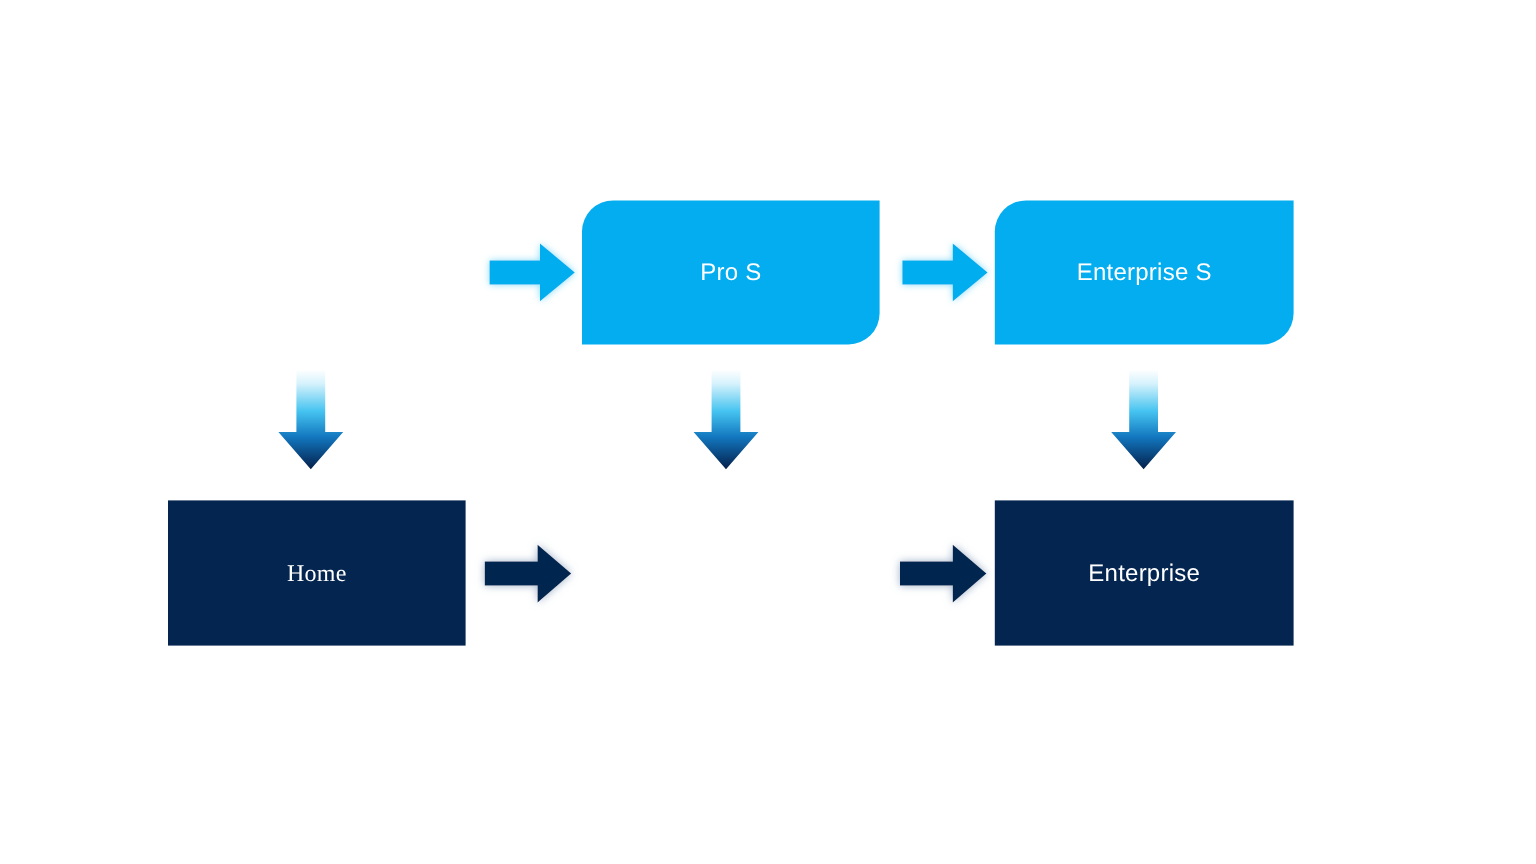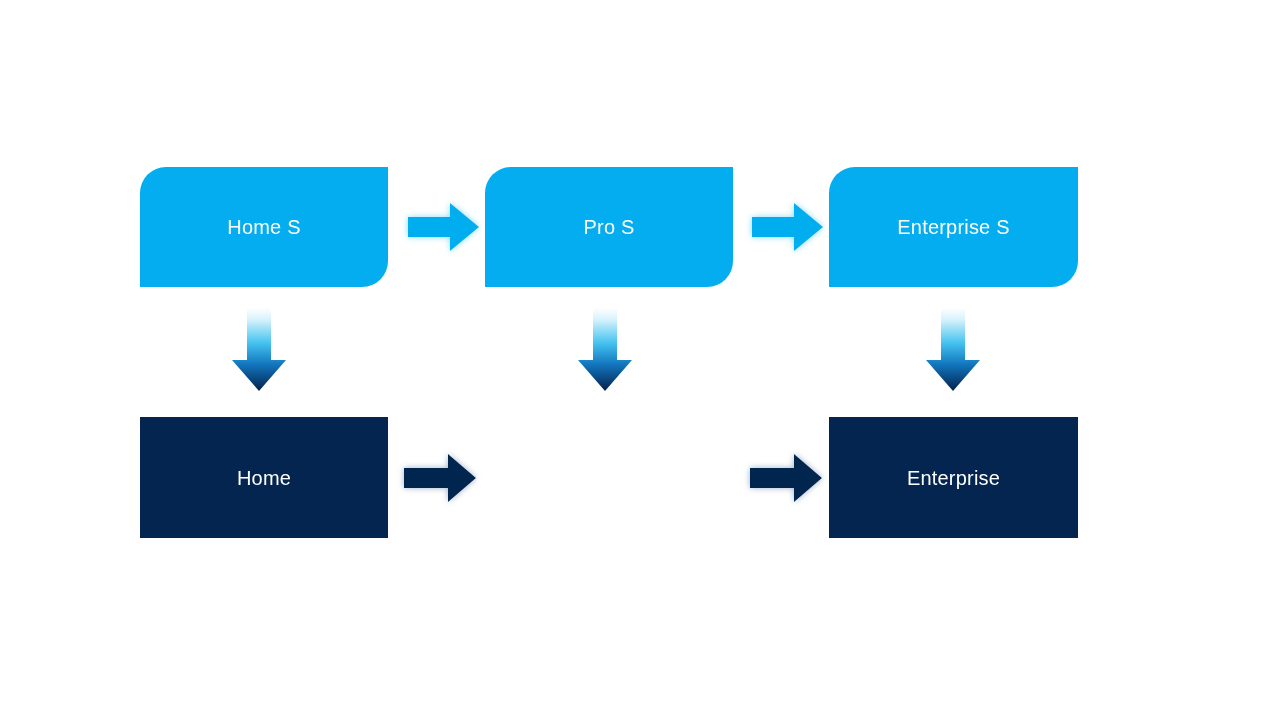--- a/index.html
+++ b/index.html
@@ -69,23 +69,20 @@
     width: 56px;
     height: 84px;
   }
   .v-arrow svg { display: block; width: 100%; height: 100%; overflow: visible; }
 </style>
 </head>
 <body>
 
 <div id="canvas">
 
-  <div class="node node-service" style="left:140px; top:167px; width:248px; height:120px;">
-    <span>Home S</span>
-  </div>
 
   <div class="node node-service" style="left:485px; top:167px; width:248px; height:120px;">
     <span>Pro S</span>
   </div>
 
   <div class="node node-service" style="left:829px; top:167px; width:249px; height:120px;">
     <span>Enterprise S</span>
   </div>
 
   <div class="h-arrow" style="left:408px; top:201px;">
@@ -160,21 +157,21 @@
           <stop offset="14%" stop-color="#D6F2FC"></stop>
           <stop offset="42%" stop-color="#45C3F0"></stop>
           <stop offset="68%" stop-color="#1276BE"></stop>
           <stop offset="100%" stop-color="#04204B"></stop>
         </linearGradient>
       </defs>
       <polygon points="16,0 40,0 40,52 55,52 28,83 1,52 16,52" fill="url(#vgrad3)"></polygon>
     </svg>
   </div>
 
-  <div class="node node-product" style="left:140px; top:417px; width:248px; height:121px;">
+  <div class="node node-product" style="left:140px; top:417px; width:248px; height:121px;font-family:Liberation Serif, serif;">
     <span>Home</span>
   </div>
 
 
   <div class="node node-product" style="left:829px; top:417px; width:249px; height:121px;justify-content:center;">
     <span>Enterprise</span>
   </div>
 
   <div class="h-arrow" style="left:404px; top:452px;">
     <svg viewBox="0 0 72 52" xmlns="http://www.w3.org/2000/svg">

